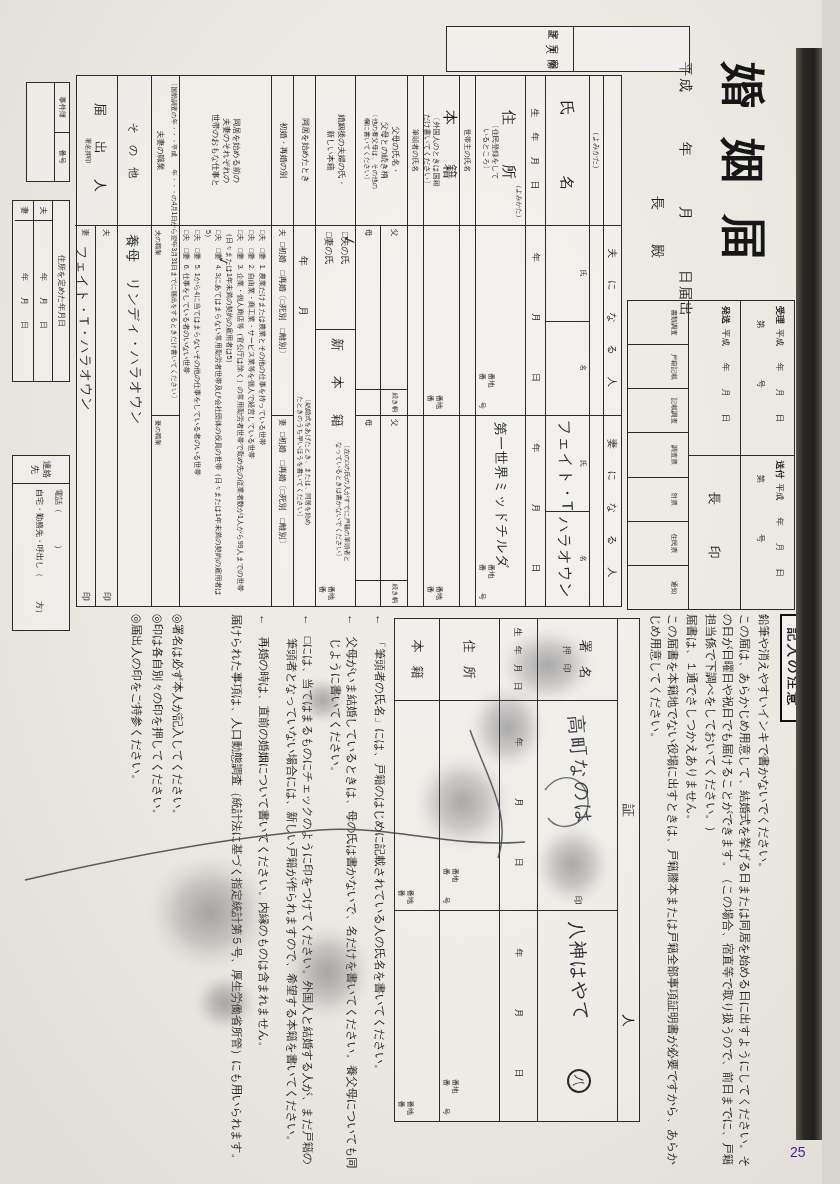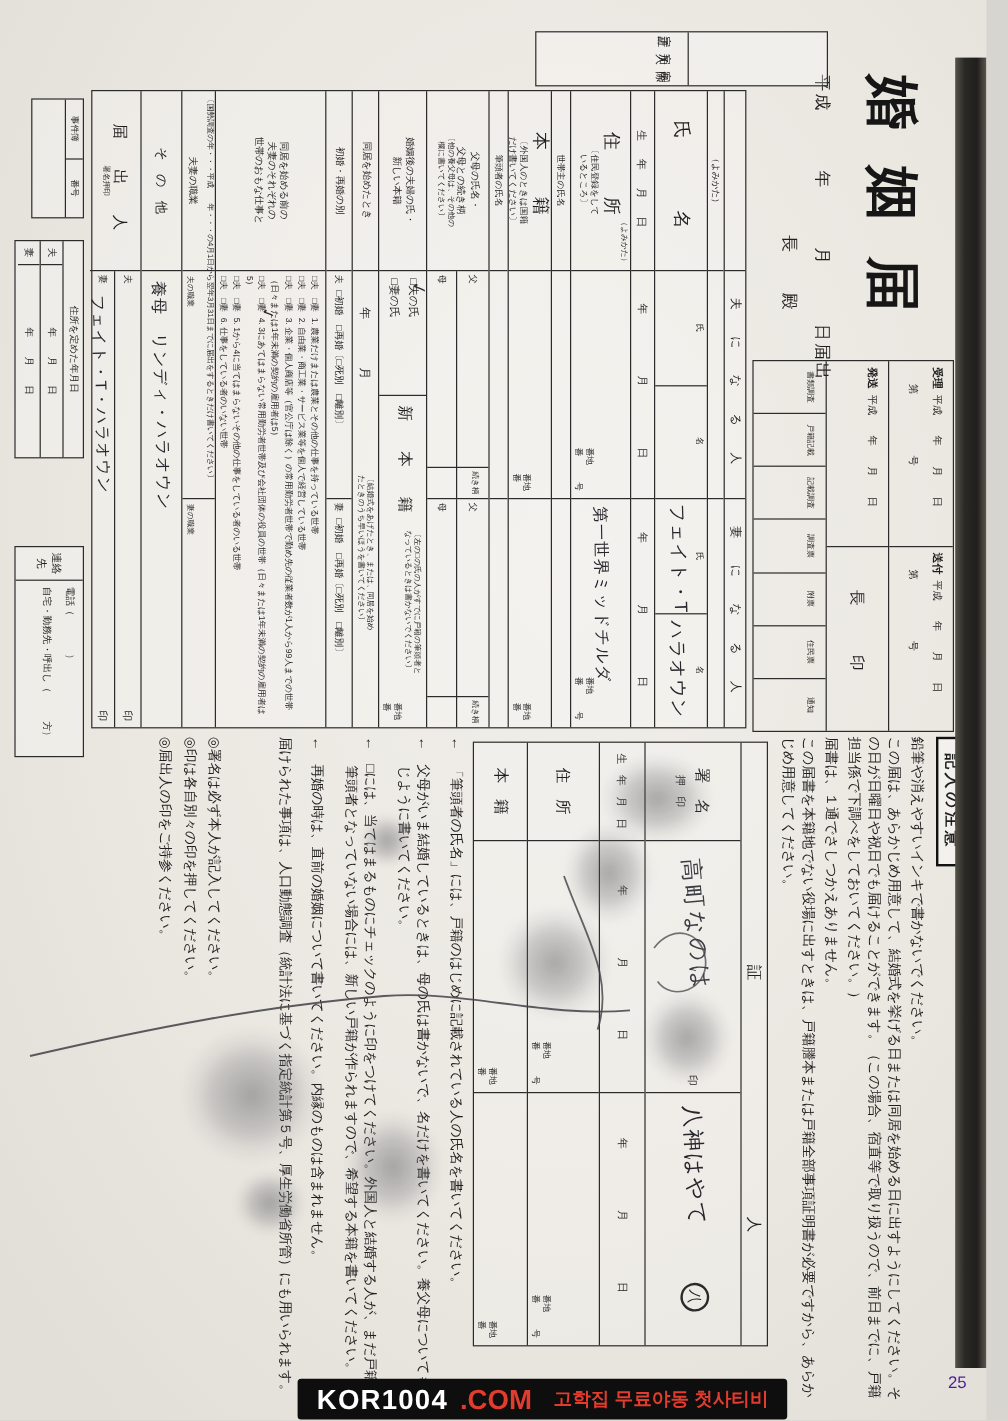--- a/index.html
+++ b/index.html
@@ -458,18 +458,13 @@
   <svg class="abs" style="left:0;top:0;" width="840" height="1184">
     <path d="M 25 880 C 120 858, 220 838, 320 830 C 390 825, 450 848, 525 842" stroke="#3f3f46" stroke-width="1.6" fill="none" opacity="0.85"></path>
     <path d="M 470 730 C 488 780, 512 815, 498 858" stroke="#3f3f46" stroke-width="1.5" fill="none" opacity="0.8"></path>
     <path d="M 545 790 C 560 770, 585 775, 588 800 C 590 825, 560 835, 548 818" stroke="#45454c" stroke-width="1.4" fill="none" opacity="0.75"></path>
   </svg>
 
   <div id="gutter"></div>
   <div id="edge"></div>
 
   <div id="pagenum">25</div>
-  <div id="wm">
-    <span class="a">KOR1004</span>
-      <span class="b">.COM</span>
-    <span class="c">고학집 무료야동 첫사티비</span>
-  </div>
 </div>
 
 </body></html>

